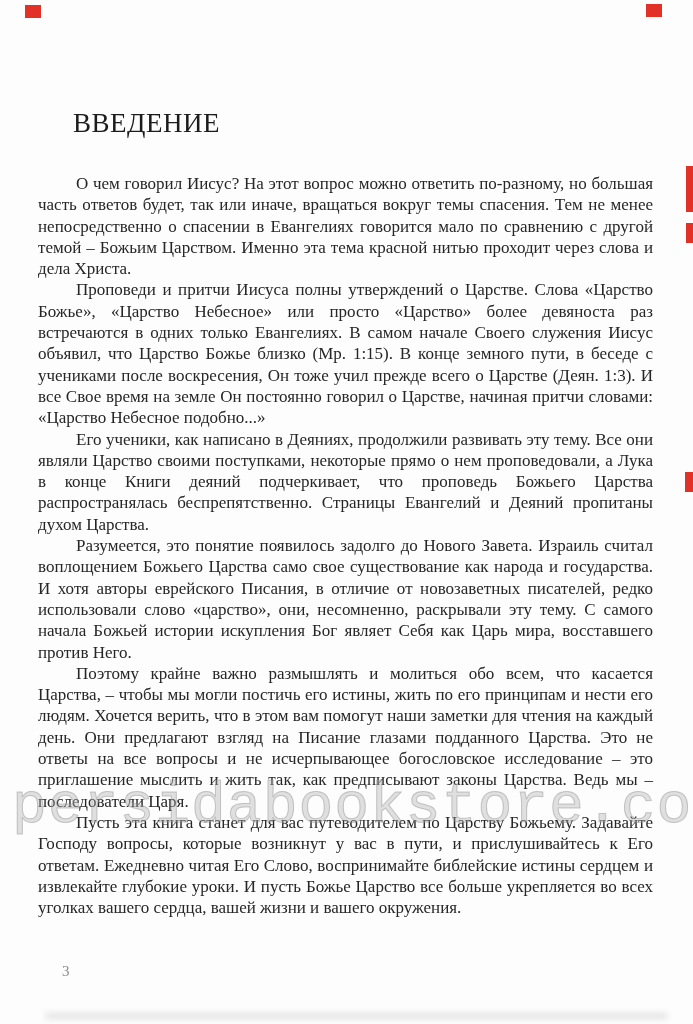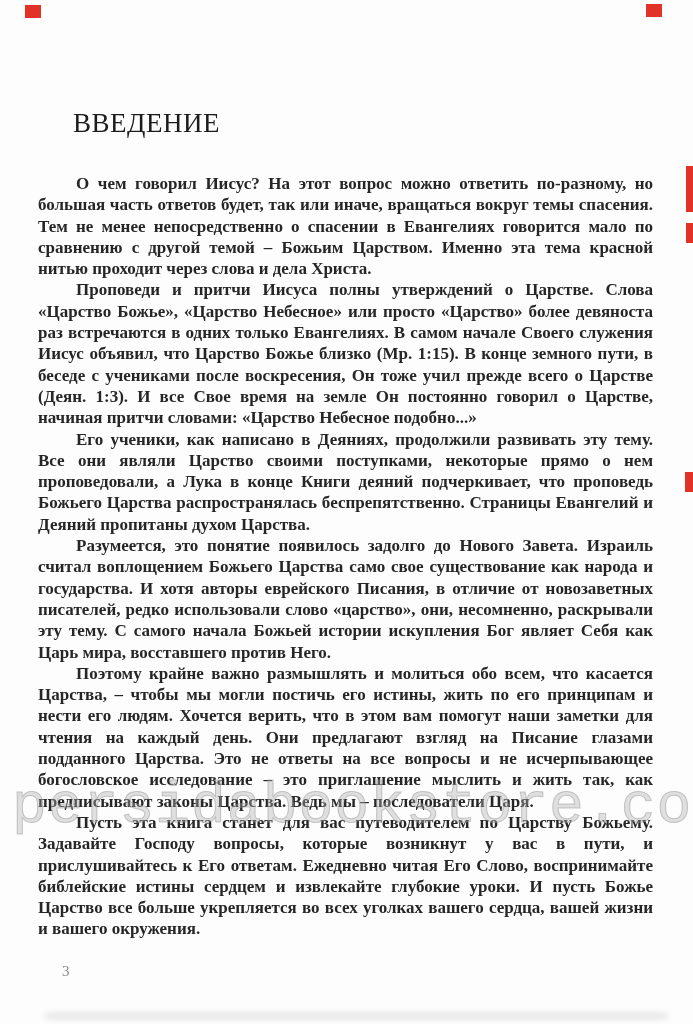--- a/index.html
+++ b/index.html
@@ -20,21 +20,20 @@
     font-size:27px;font-weight:400;color:#1c1c1c;
     letter-spacing:.5px;line-height:1;
     margin:0 0 36px 35px;
   }
   .text-block p{
     margin:0;
     font-size:17px;line-height:21.3px;
     color:#262626;
     text-align:justify;text-indent:38px;
     text-justify:inter-word;
-    font-weight:bold;
   }
   
   .watermark{
     position:absolute;left:12px;top:774px;
     font-size:58px;letter-spacing:1px;white-space:nowrap;
     color:rgba(173,173,173,0.38);
     -webkit-text-stroke:1px rgba(140,140,140,0.45);
     z-index:5;pointer-events:none;
     font-family:Liberation Mono, monospace;
   }

